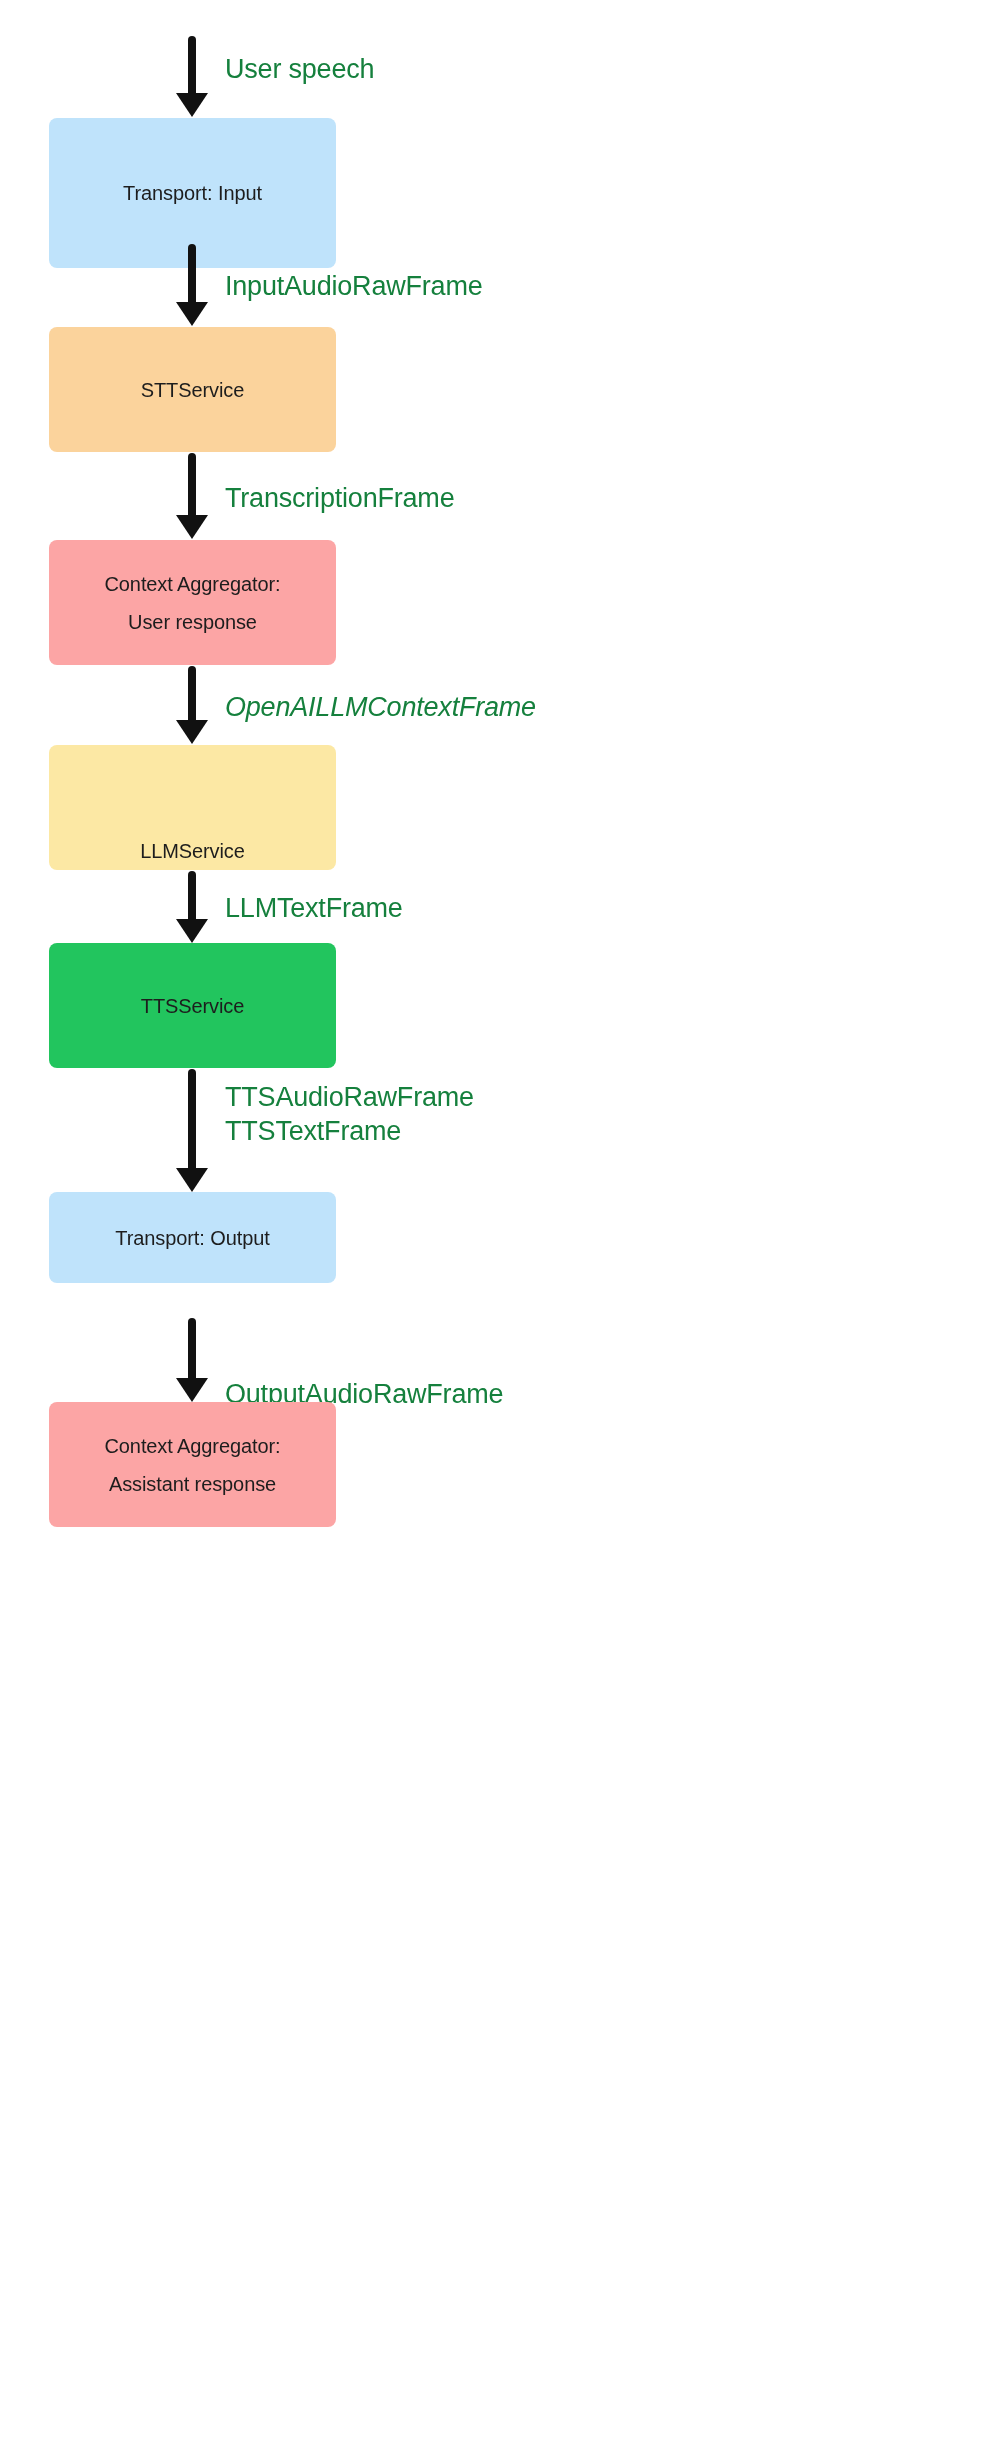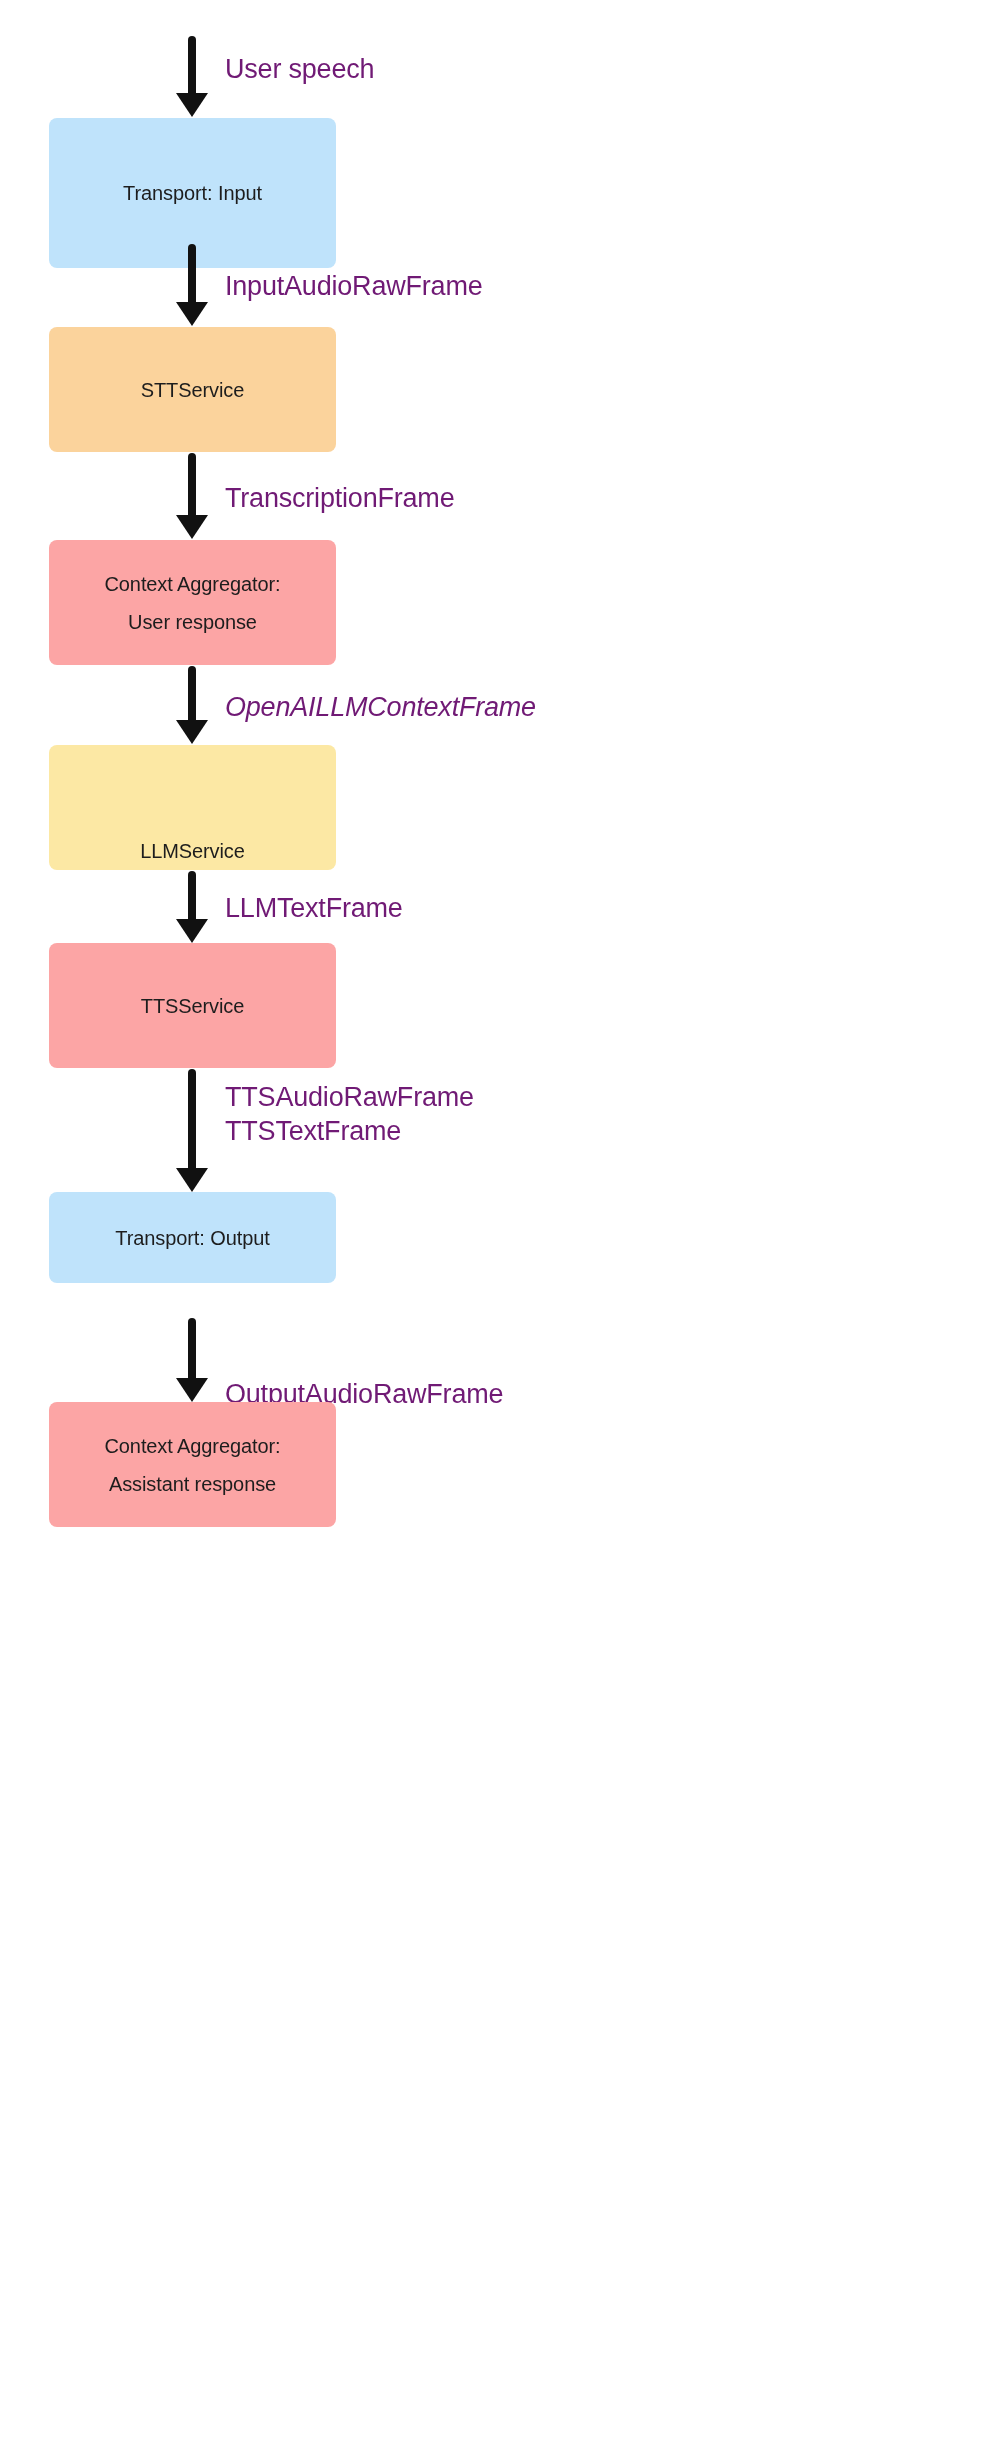--- a/index.html
+++ b/index.html
@@ -40,35 +40,35 @@
   }
   .node .node-line {
     display: block;
     white-space: nowrap;
   }
 
   .node.blue   { background: #bfe3fb; }
   .node.orange { background: #fbd39c; }
   .node.green  { background: #fca5a5; }
   .node.yellow { background: #fce8a4; justify-content: flex-end; }
-  .node.pink   { background: #fca5a5; }
+  .node.pink   { background: #22c55e; }
 
   
   .edge {
     position: absolute;
     left: 0;
     top: 0;
     pointer-events: none;
   }
   .edge svg { display: block; overflow: visible; }
 
   
   .edge-label {
     position: absolute;
-    color: #701a75;
+    color: #15803d;
     font-size: 27px;
     line-height: 34px;
     white-space: nowrap;
     letter-spacing: -0.2px;
   }
   .edge-label .label-line { display: block; }
 </style>
 </head>
 <body>
 

